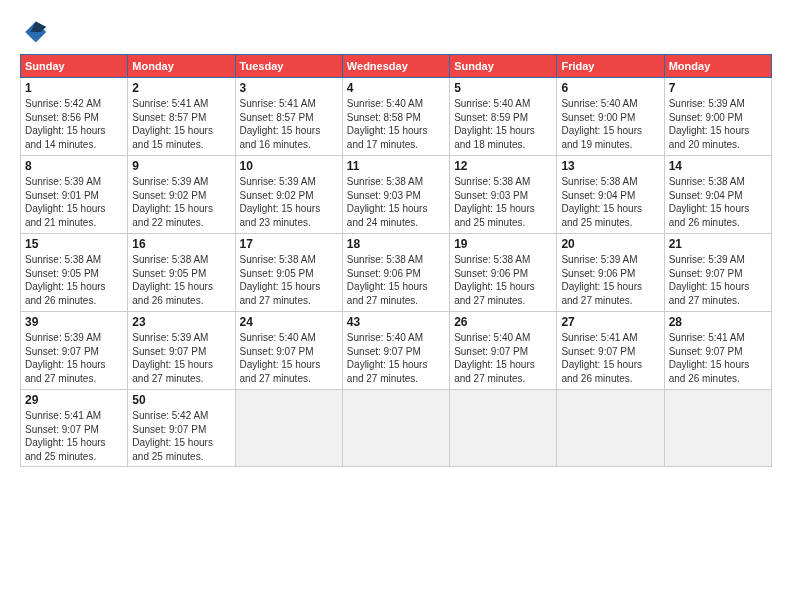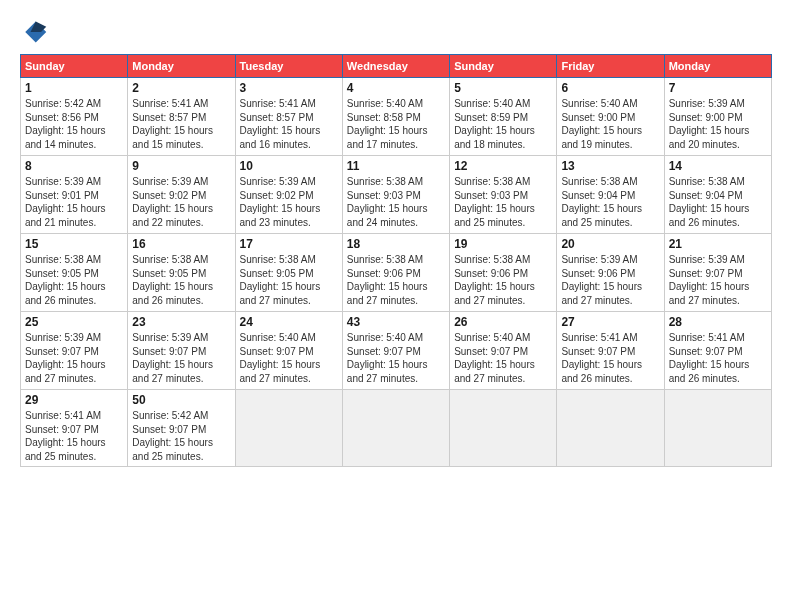--- a/index.html
+++ b/index.html
@@ -275,21 +275,21 @@
           <td>
             <div class="day-num">21</div>
             <div class="day-info" style="white-space: pre-line;">Sunrise: 5:39 AM
 Sunset: 9:07 PM
 Daylight: 15 hours
 and 27 minutes.</div>
           </td>
         </tr>
         <tr>
           <td>
-            <div class="day-num">25</div>
+            <div class="day-num">39</div>
             <div class="day-info" style="white-space: pre-line;">Sunrise: 5:39 AM
 Sunset: 9:07 PM
 Daylight: 15 hours
 and 27 minutes.</div>
           </td>
           <td>
             <div class="day-num">23</div>
             <div class="day-info" style="white-space: pre-line;">Sunrise: 5:39 AM
 Sunset: 9:07 PM
 Daylight: 15 hours

